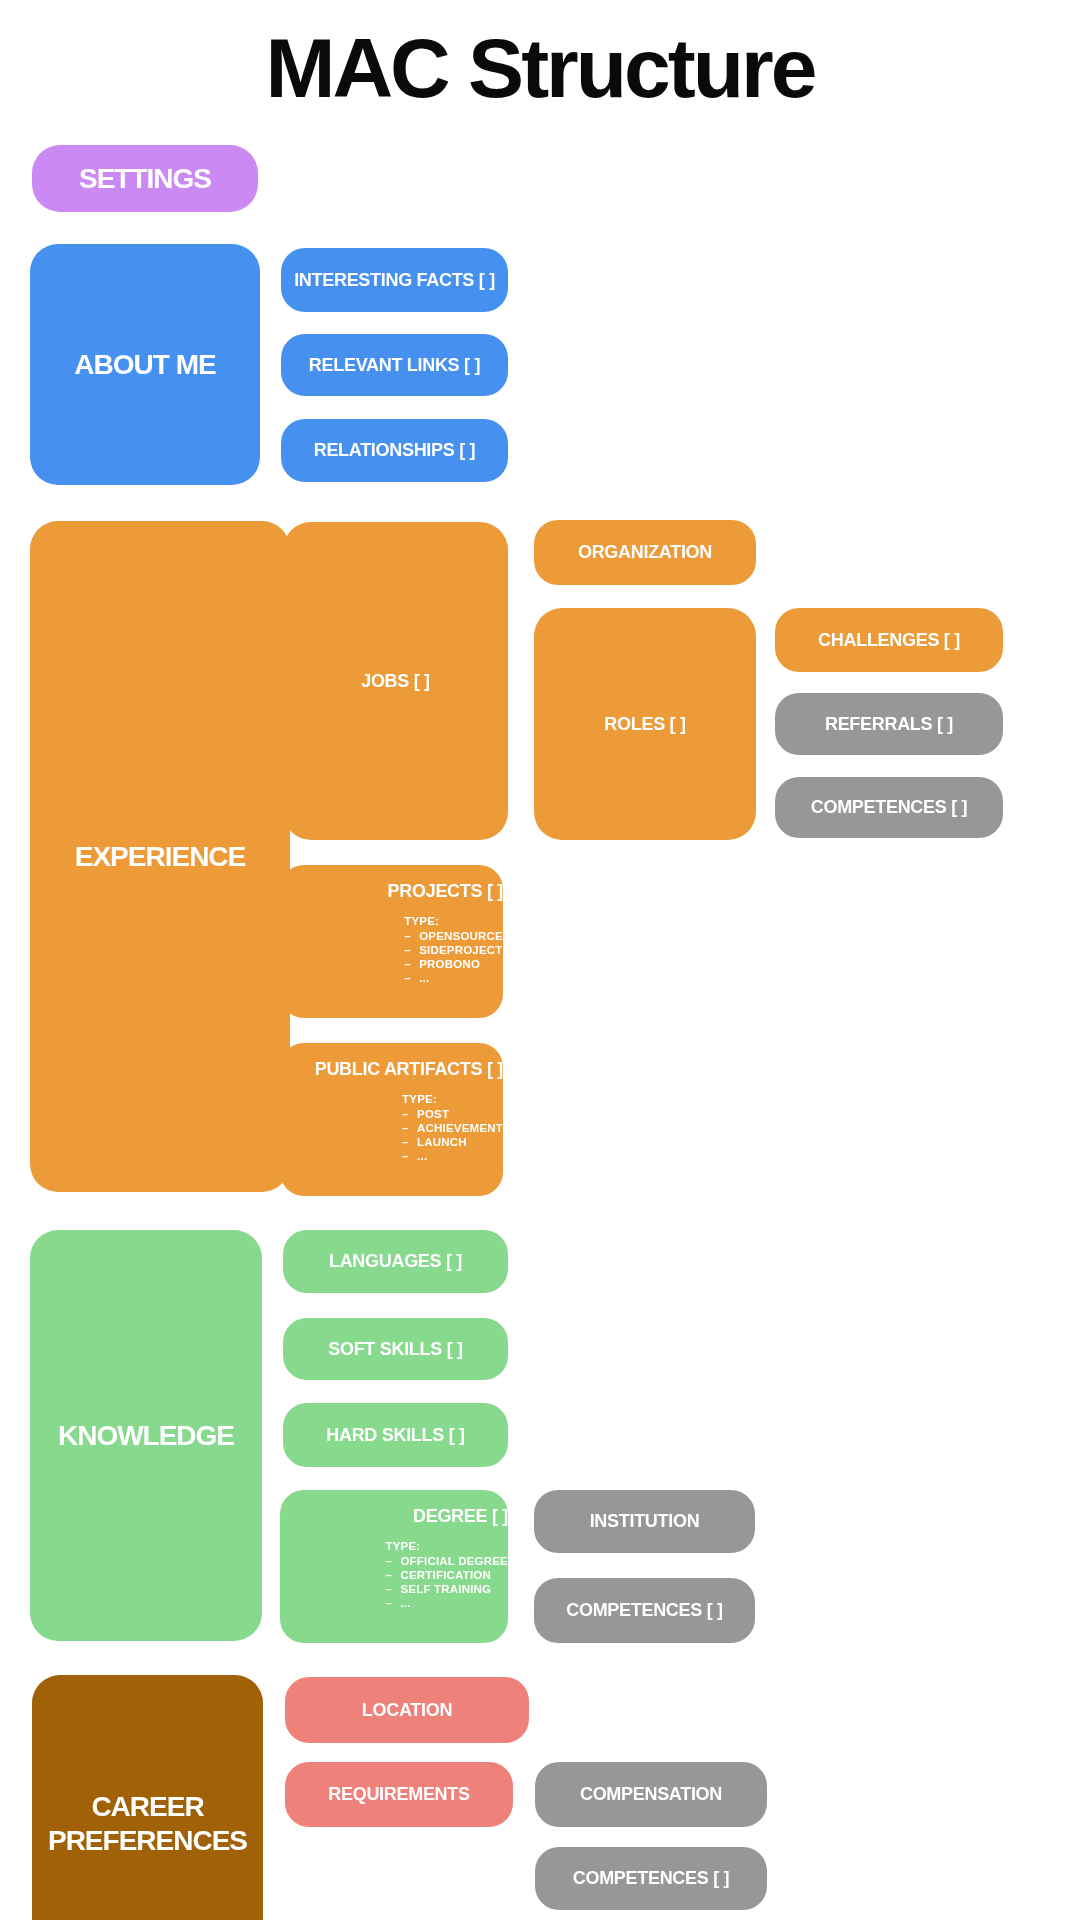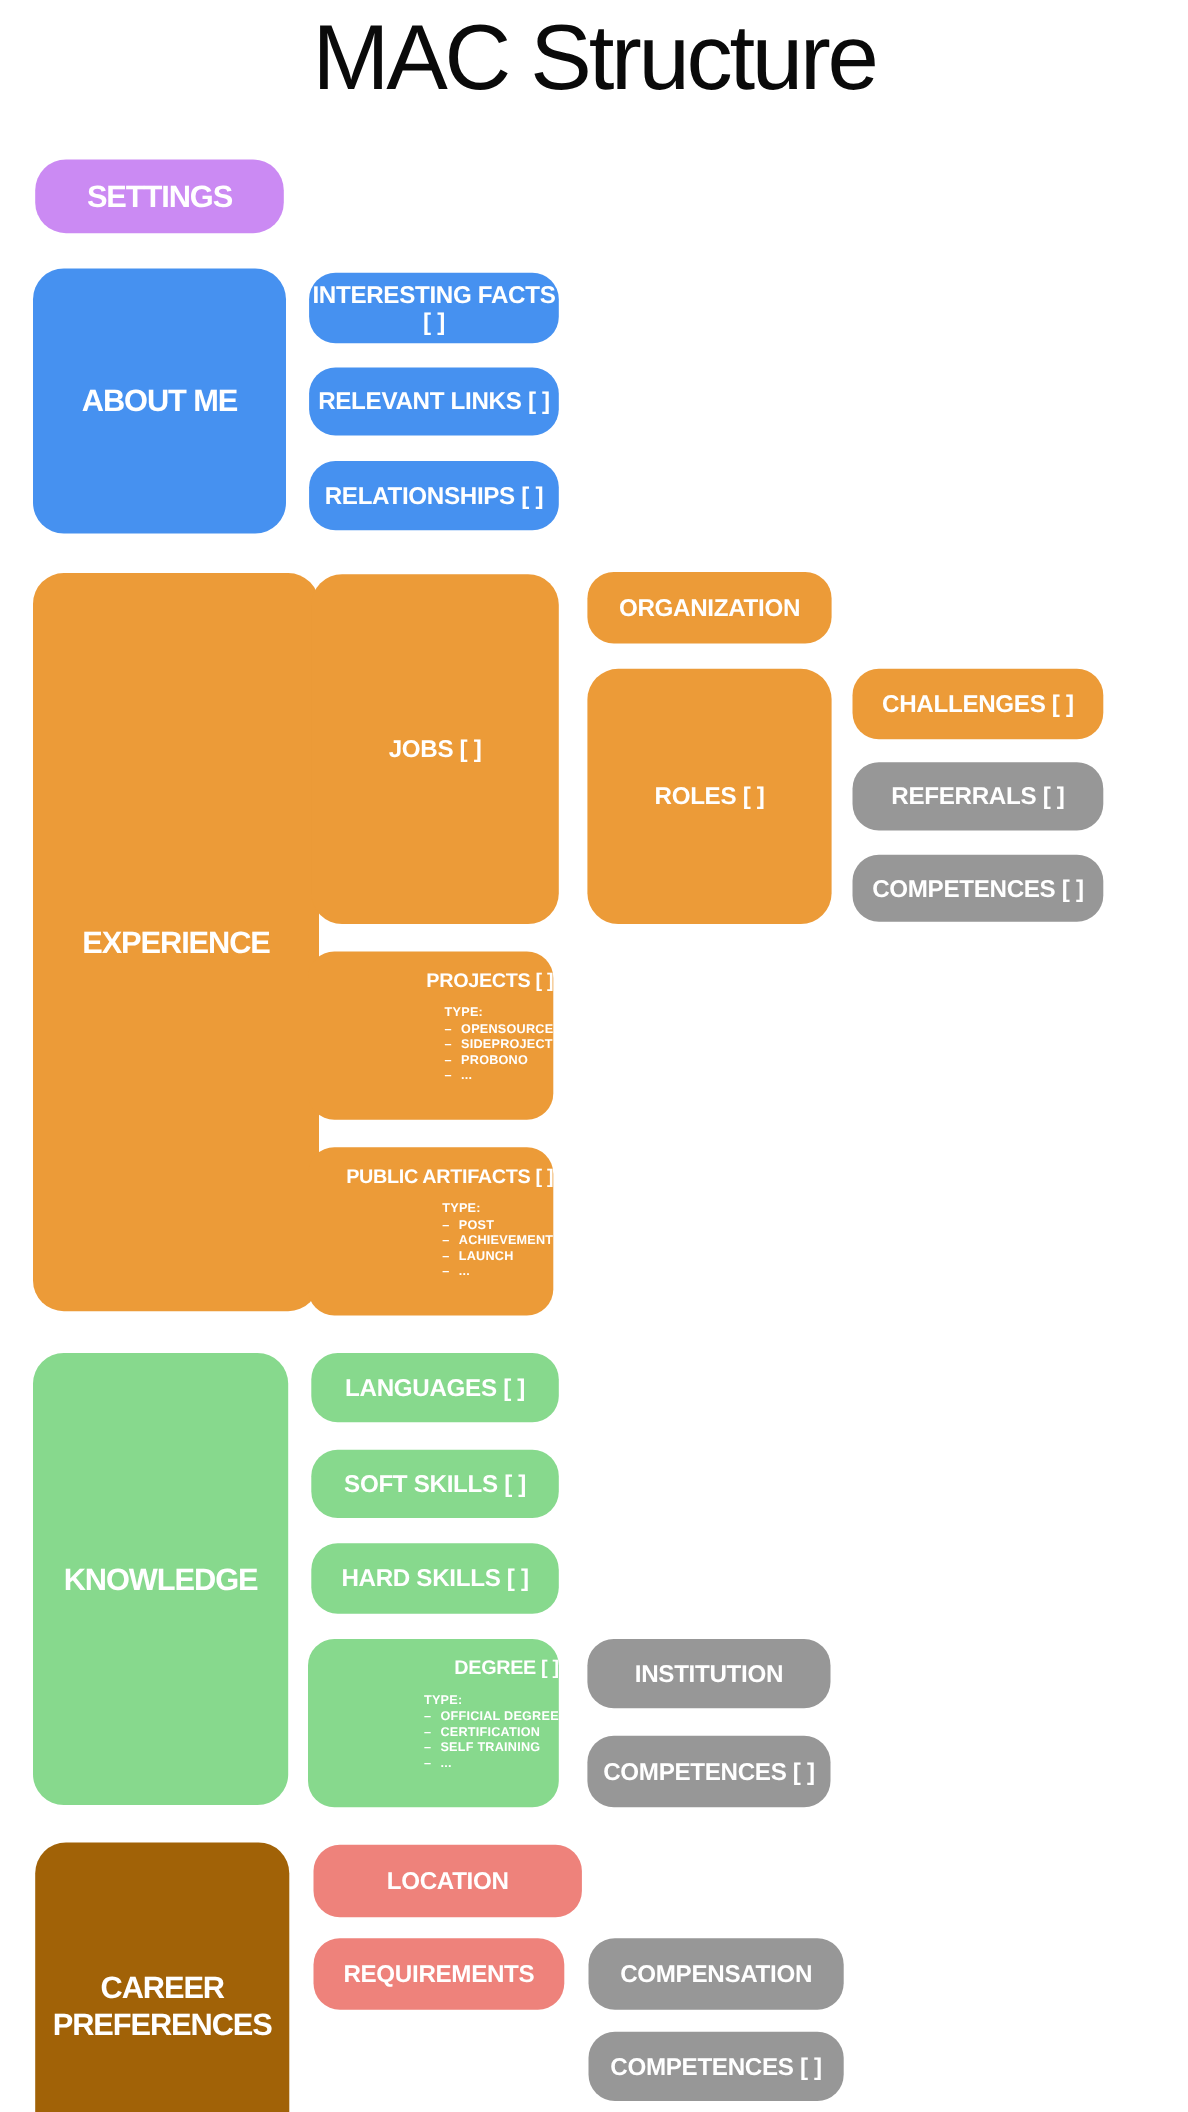--- a/index.html
+++ b/index.html
@@ -7,43 +7,43 @@
   body { font-family: "Liberation Sans", sans-serif; }
   #canvas {
     position: relative;
     width: 1080px;
     height: 1920px;
     background: #ffffff;
     overflow: hidden;
   }
   .page-title {
     position: absolute;
-    top: 0; left: 0;
+    top: 16px; left: 0;
     width: 100%;
     height: 104px;
     display: flex;
     align-items: center;
     justify-content: center;
     font-size: 84px;
-    font-weight: 400;
+    font-weight: 700;
     letter-spacing: -3px;
     color: #0a0a0a;
     white-space: nowrap;
   }
   .node {
     position: absolute;
     display: flex;
     align-items: center;
     justify-content: center;
     color: #ffffff;
     border-radius: 24px;
   }
   .node.big { border-radius: 28px; }
   .lbl {
-    font-size: 22px;
+    font-size: 18px;
     font-weight: 700;
     letter-spacing: -0.3px;
     text-align: center;
     line-height: 1.15;
   }
   .lbl-big {
     font-size: 28px;
     font-weight: 700;
     letter-spacing: -1px;
     text-align: center;

